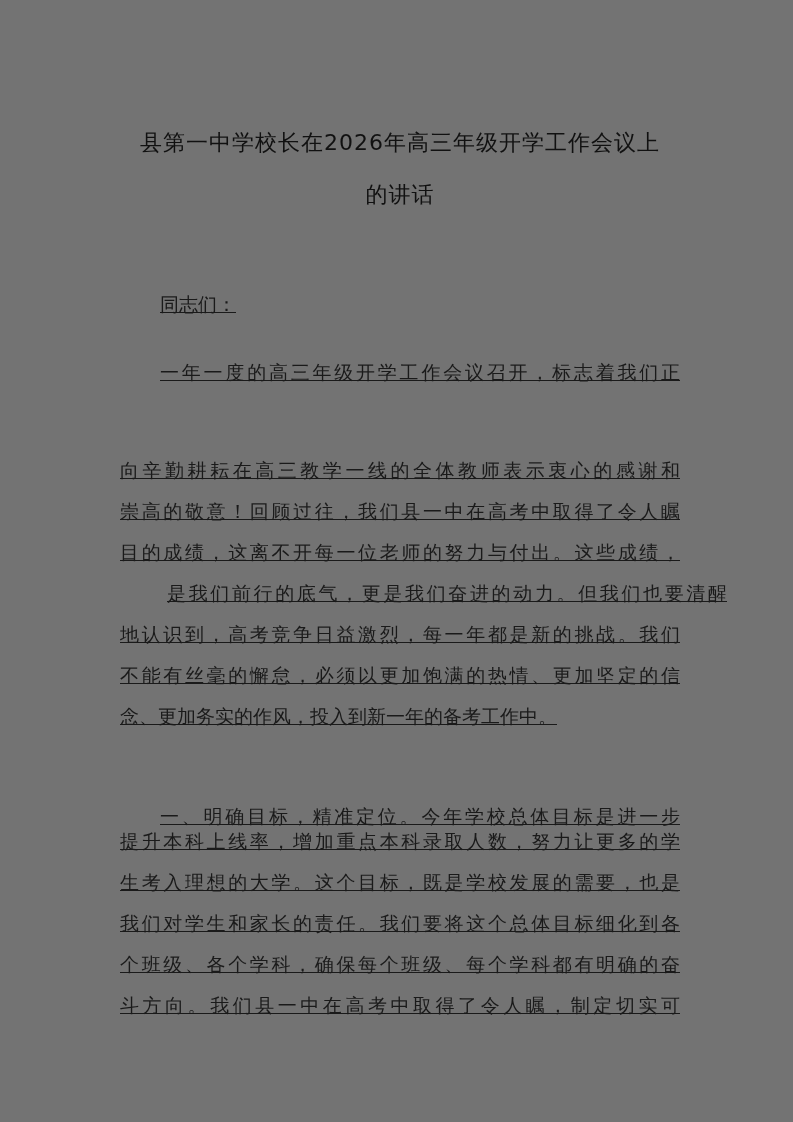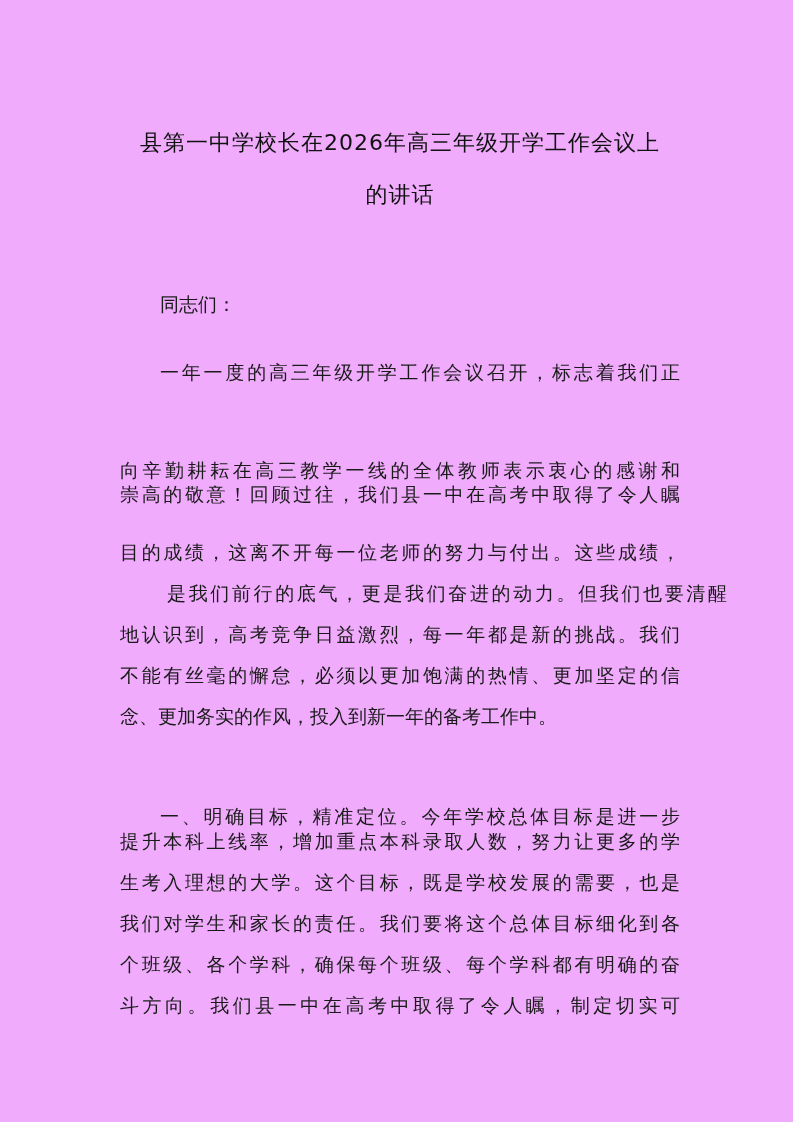--- a/index.html
+++ b/index.html
@@ -1,39 +1,39 @@
 <!DOCTYPE html>
 <html><head>
   <meta charset="utf-8">
   <style>
     html, body { margin: 0; padding: 0; background: #ffffff; }
     body { width: 793px; height: 1122px; position: relative; overflow: hidden;
       font-family: "DejaVu Sans", sans-serif; color: #1a1a1a; }
-    .page { position: absolute; left: 0; top: 0; width: 793px; height: 1122px; background: #f0abfc; }
+    .page { position: absolute; left: 0; top: 0; width: 793px; height: 1122px; background: #737373; }
     .title { position: absolute; left: 120px; width: 560px; text-align: center;
       font-size: 22px; letter-spacing: 1px; color: #111; }
     .t1 { top: 128px; }
     .t2 { top: 180px; font-family: Liberation Mono, monospace; }
     .line { position: absolute; left: 120px; width: 560px; font-size: 19px;
-      white-space: nowrap; text-align: justify; text-align-last: justify; color: #1a1a1a; }
+      white-space: nowrap; text-align: justify; text-align-last: justify; color: #1a1a1a; text-decoration: underline; }
     .line.last { text-align-last: left; }
     .indent { left: 160px; width: 520px; }
   </style>
 </head>
 <body>
 
 <div class="page">
   <div class="title t1">县第一中学校长在2026年高三年级开学工作会议上</div>
   <div class="title t2">的讲话</div>
 
   <div class="line indent last" style="top:292px;">同志们：</div>
 
   <div class="line indent" style="top:360px;">一年一度的高三年级开学工作会议召开，标志着我们正</div>
   <div class="line" style="top:458px;">向辛勤耕耘在高三教学一线的全体教师表示衷心的感谢和</div>
-  <div class="line" style="top:482px;">崇高的敬意！回顾过往，我们县一中在高考中取得了令人瞩</div>
+  <div class="line" style="top:499px;">崇高的敬意！回顾过往，我们县一中在高考中取得了令人瞩</div>
   <div class="line" style="top:540px;">目的成绩，这离不开每一位老师的努力与付出。这些成绩，</div>
   <div class="line" style="top:581px;margin-left:47px;">是我们前行的底气，更是我们奋进的动力。但我们也要清醒</div>
   <div class="line" style="top:622px;">地认识到，高考竞争日益激烈，每一年都是新的挑战。我们</div>
   <div class="line" style="top:663px;">不能有丝毫的懈怠，必须以更加饱满的热情、更加坚定的信</div>
   <div class="line last" style="top:704px;">念、更加务实的作风，投入到新一年的备考工作中。</div>
 
   <div class="line indent" style="top:804px;">一、明确目标，精准定位。今年学校总体目标是进一步</div>
   <div class="line" style="top:829px;">提升本科上线率，增加重点本科录取人数，努力让更多的学</div>
   <div class="line" style="top:870px;">生考入理想的大学。这个目标，既是学校发展的需要，也是</div>
   <div class="line" style="top:911px;">我们对学生和家长的责任。我们要将这个总体目标细化到各</div>

